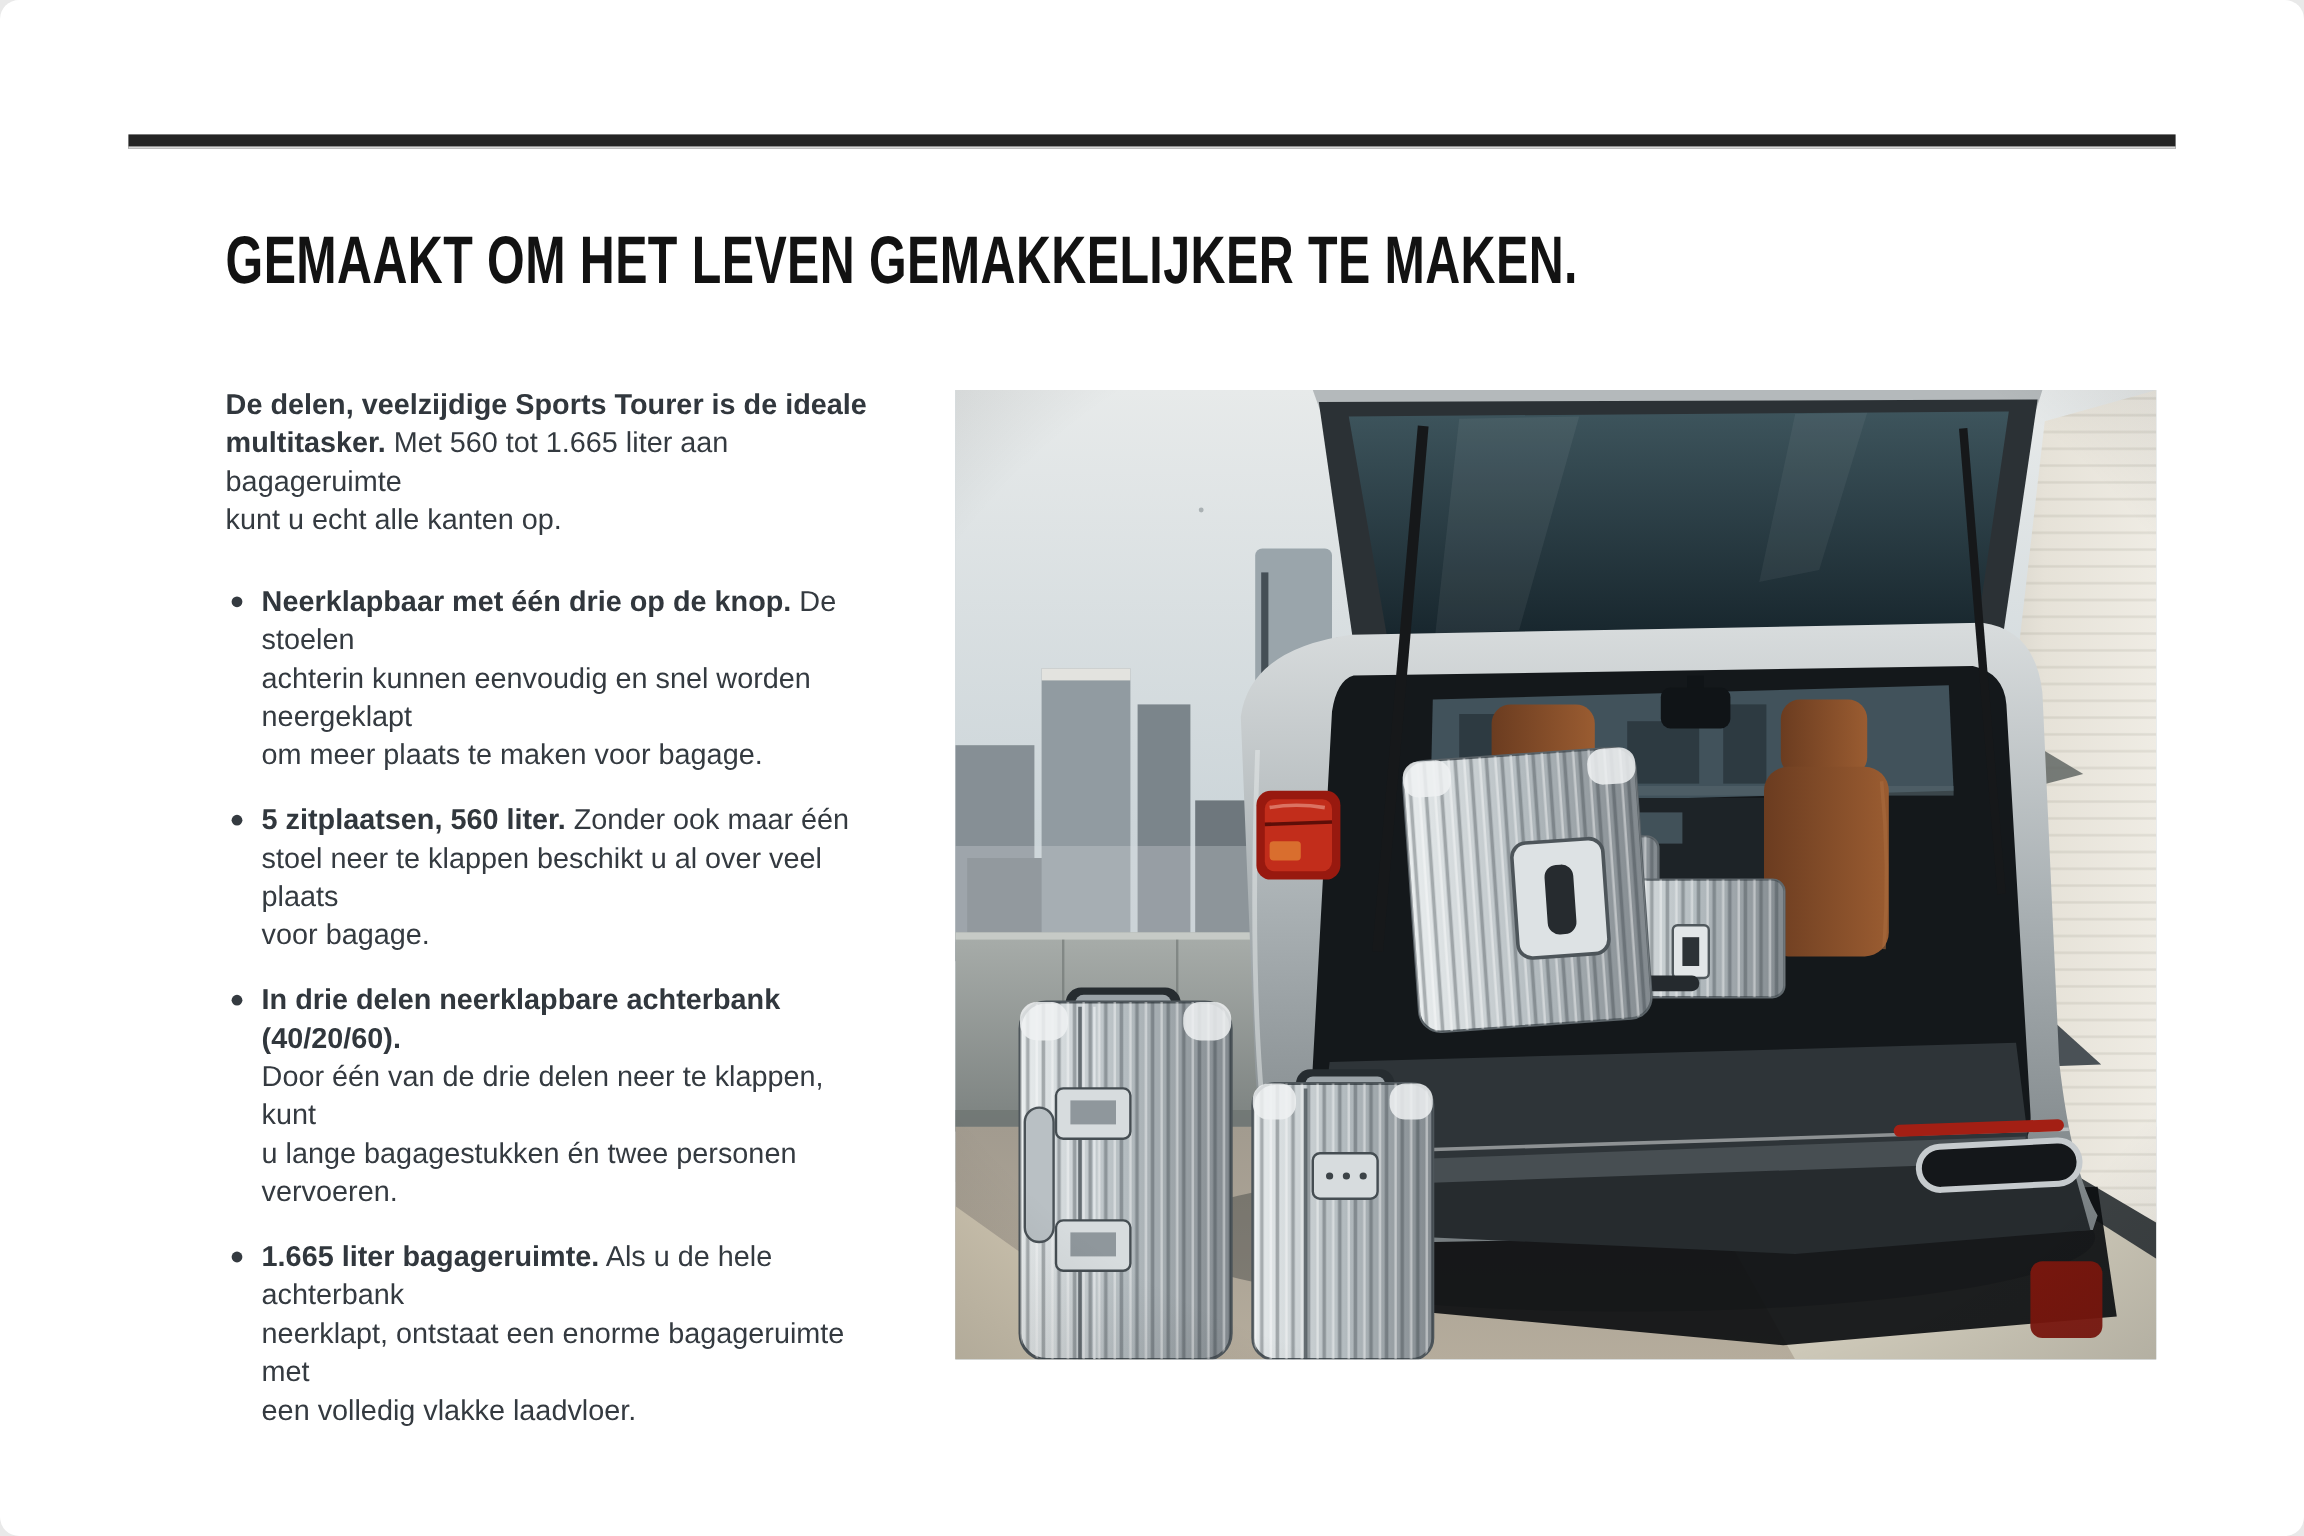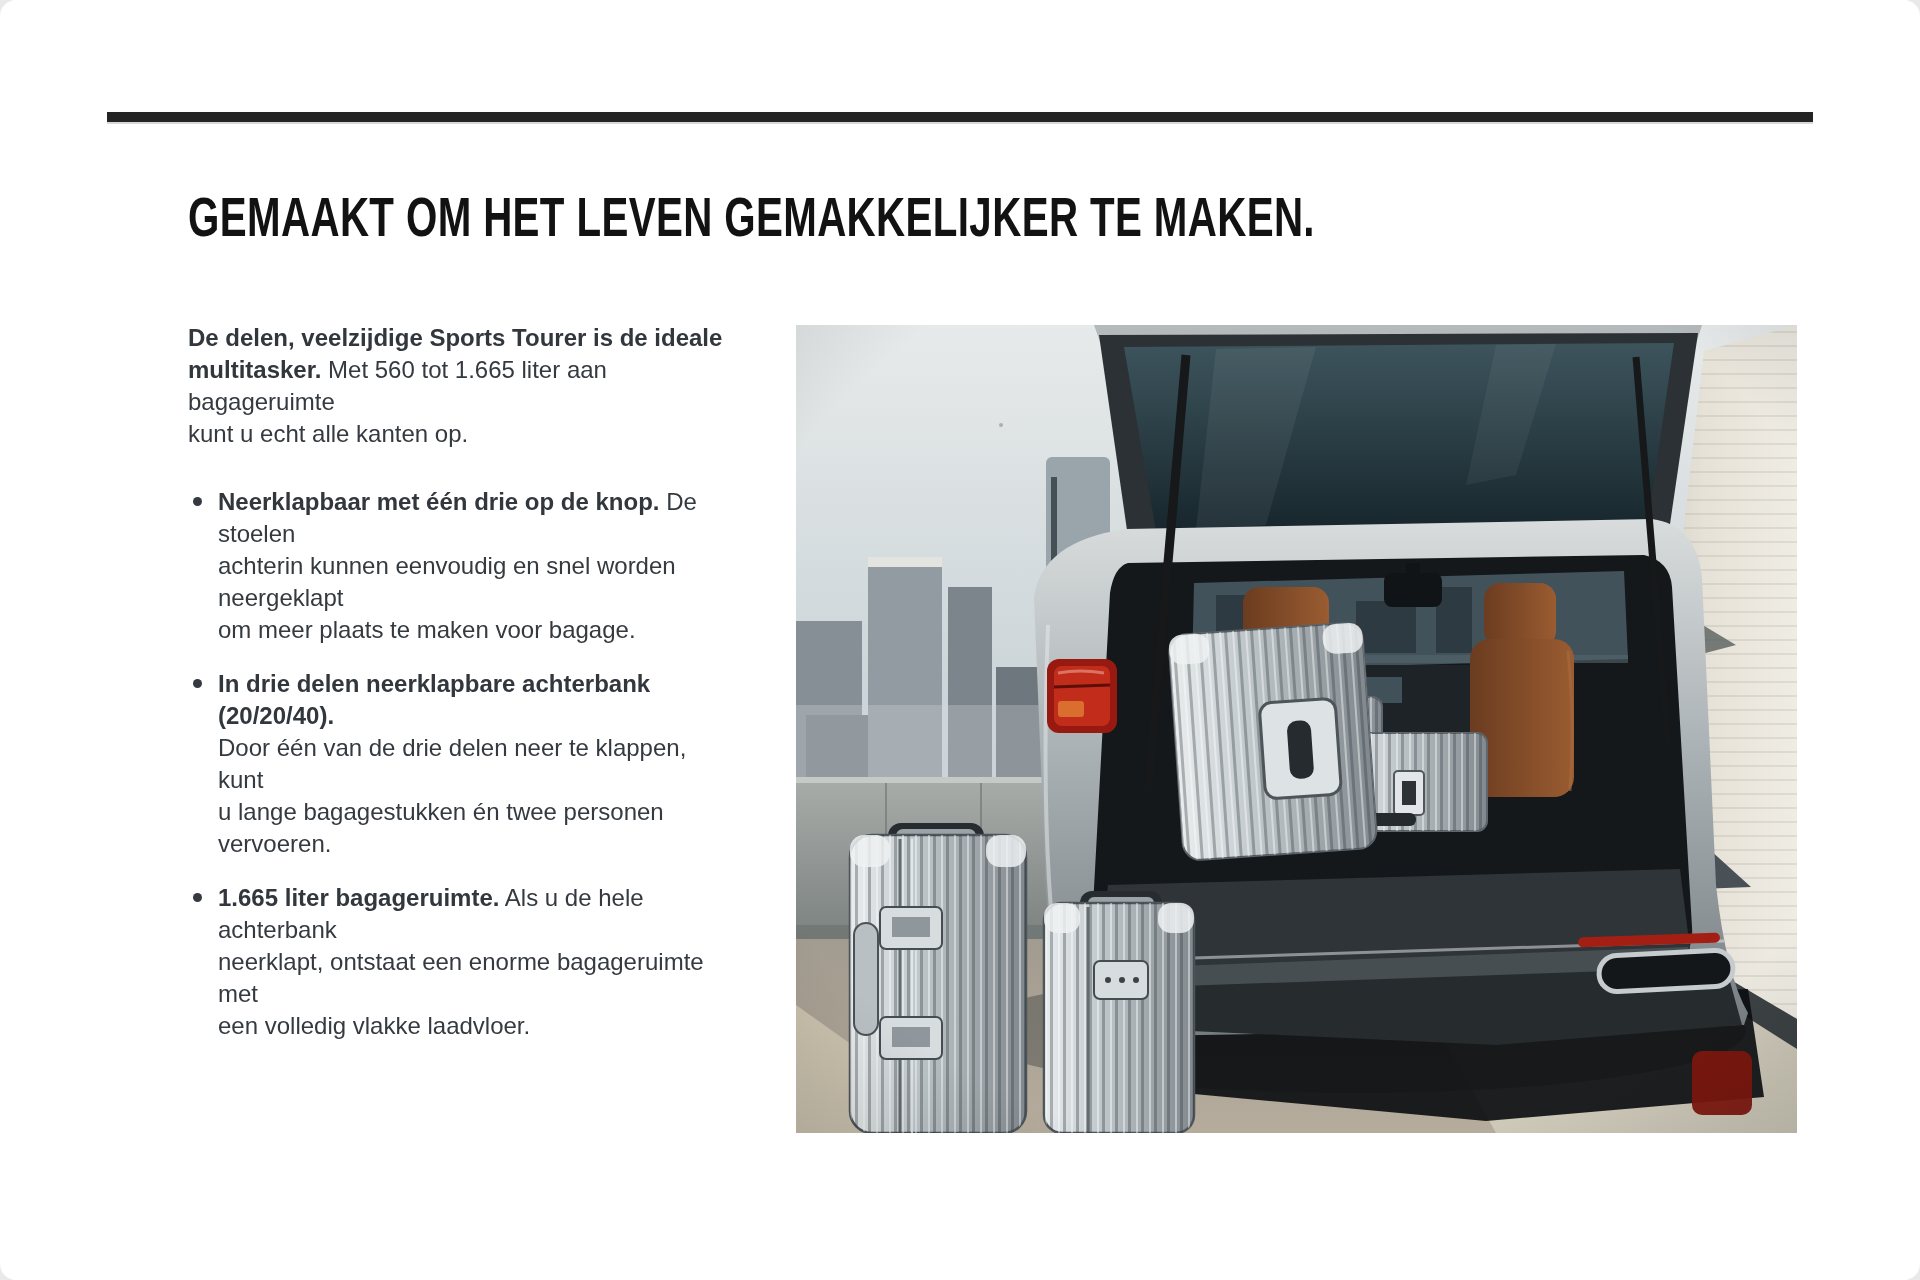--- a/index.html
+++ b/index.html
@@ -66,21 +66,24 @@
   <h1 class="heading">GEMAAKT OM HET LEVEN GEMAKKELIJKER TE MAKEN.</h1>
 
   <div class="text-col">
     <p class="intro"><span class="b">De delen, veelzijdige Sports Tourer is de ideale
 multitasker.</span><span> Met 560 tot 1.665 liter aan bagageruimte
 kunt u echt alle kanten op.</span></p>
     <ul class="features">
       <li><span class="b">Neerklapbaar met één drie op de knop.</span><span> De stoelen
 achterin kunnen eenvoudig en snel worden neergeklapt
 om meer plaats te maken voor bagage.</span></li>
-      <li><span class="b">In drie delen neerklapbare achterbank (20/20/40).</span><span>
+      <li><span class="b">5 zitplaatsen, 560 liter.</span><span> Zonder ook maar één
+stoel neer te klappen beschikt u al over veel plaats
+voor bagage.</span></li>
+      <li><span class="b">In drie delen neerklapbare achterbank (40/20/60).</span><span>
 Door één van de drie delen neer te klappen, kunt
 u lange bagagestukken én twee personen vervoeren.</span></li>
       <li><span class="b">1.665 liter bagageruimte.</span><span> Als u de hele achterbank
 neerklapt, ontstaat een enorme bagageruimte met
 een volledig vlakke laadvloer.</span></li>
     </ul>
   </div>
 
   <div class="photo" role="img" aria-label="Zilvergrijze Sports Tourer stationwagen met geopende achterklep en aluminium koffers, stadsgezicht op de achtergrond">
     <svg viewBox="0 0 1001 808" preserveAspectRatio="none">

